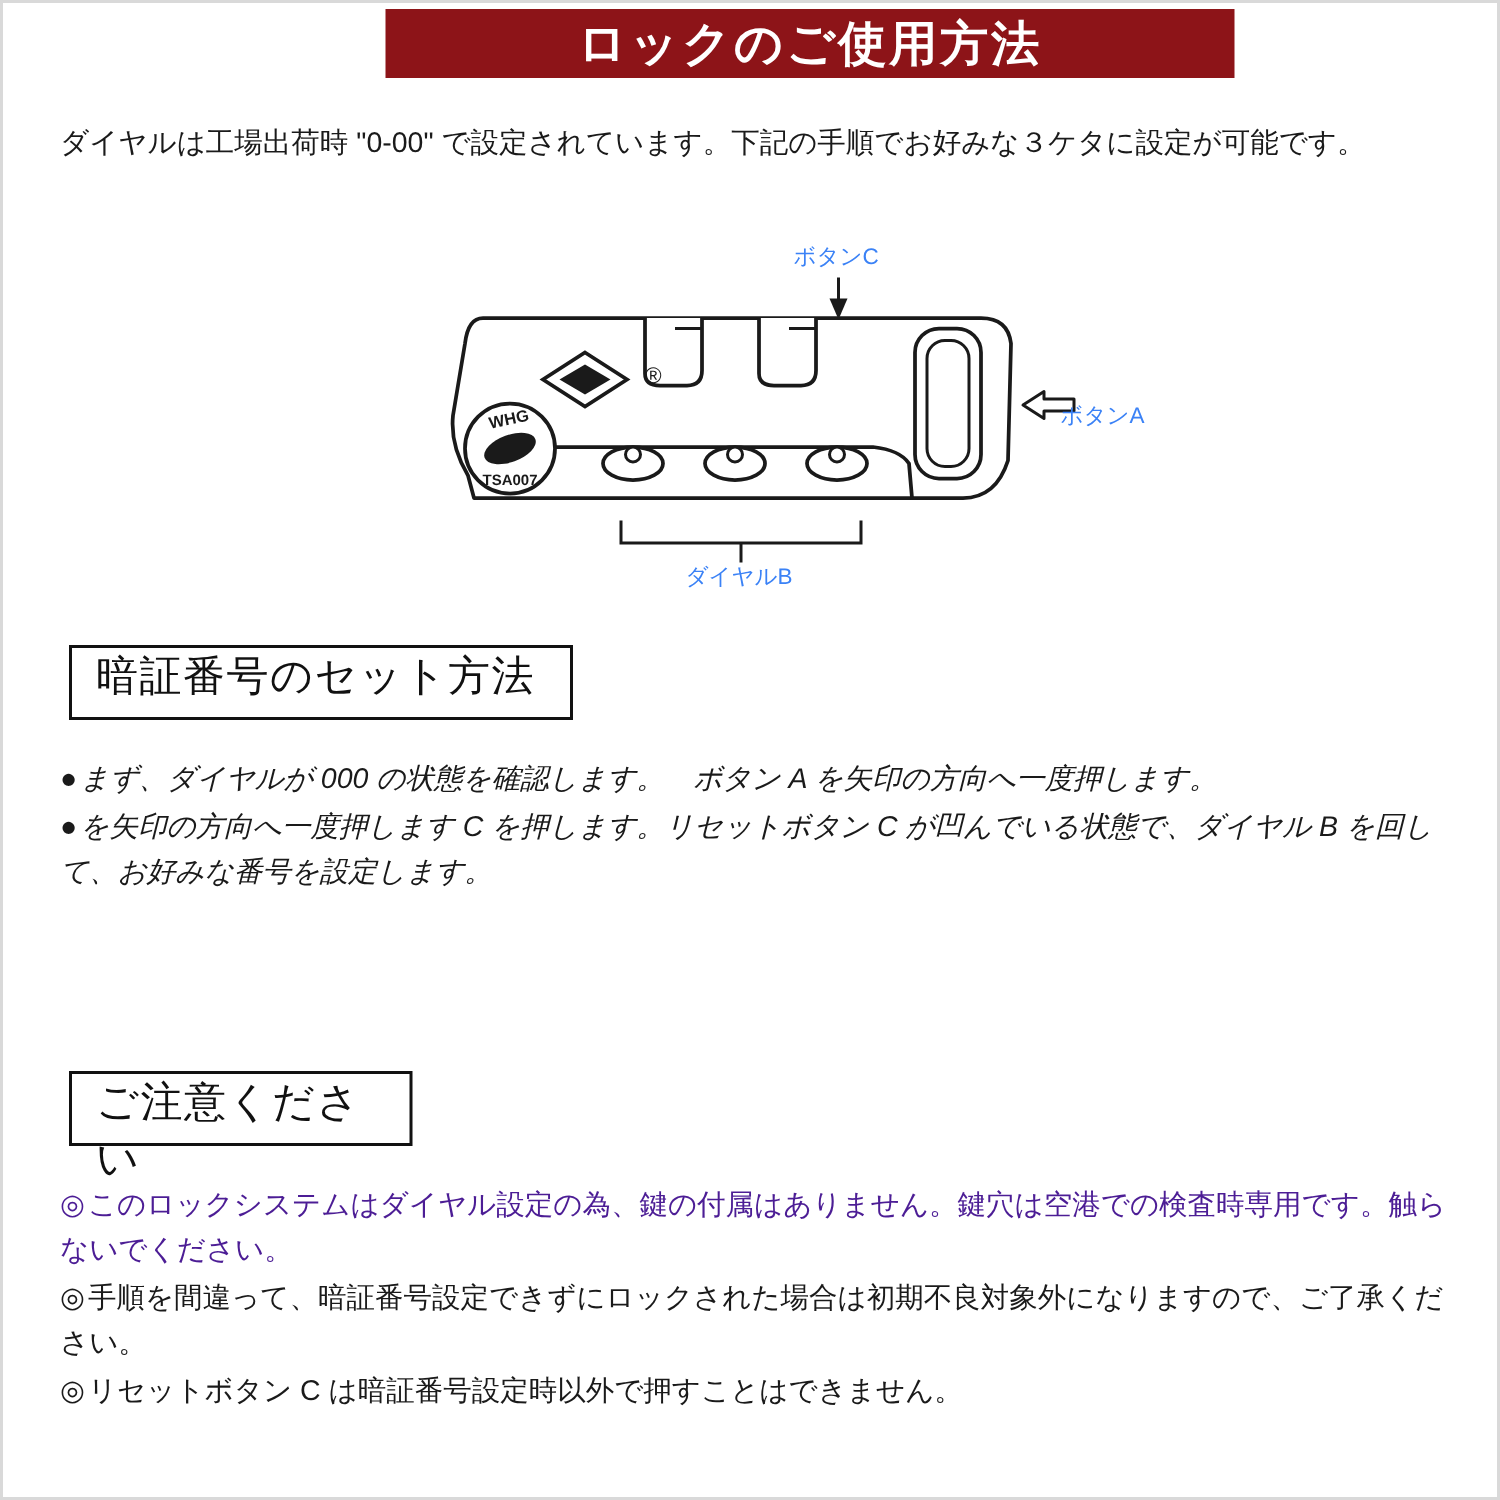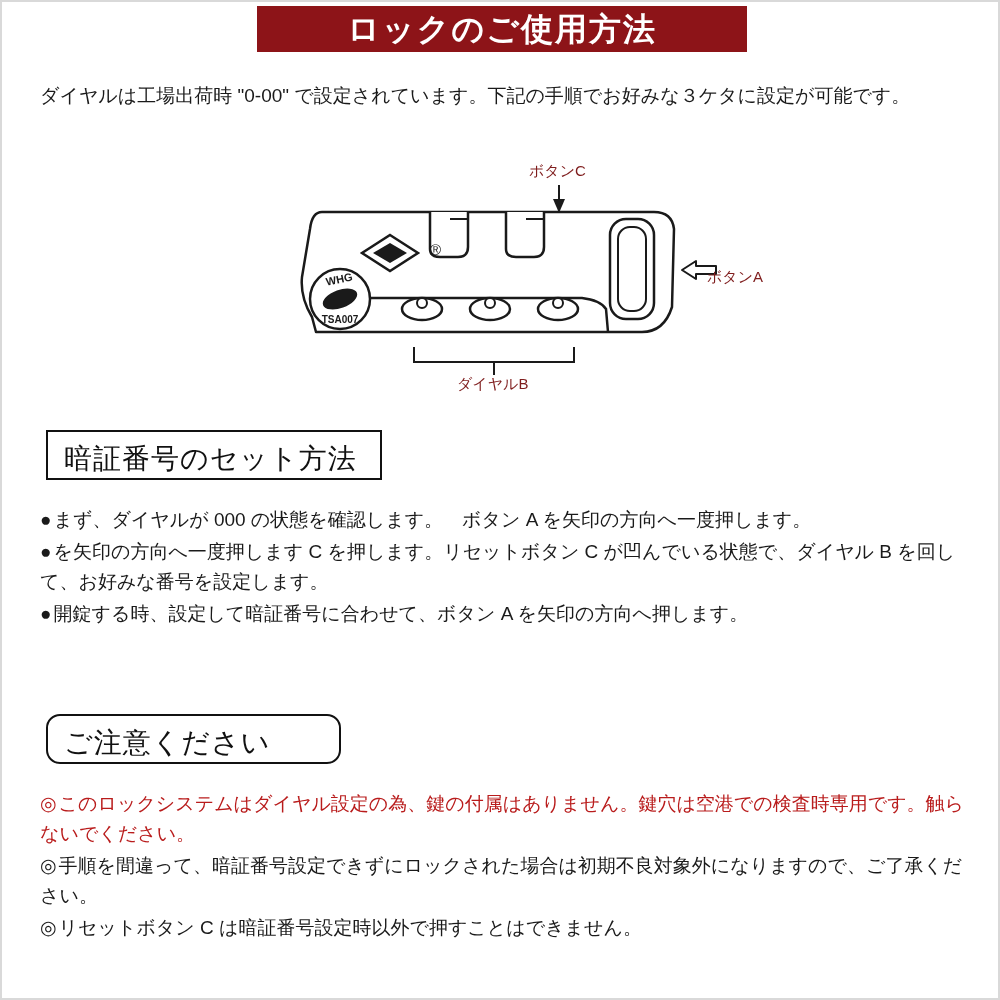--- a/index.html
+++ b/index.html
@@ -22,21 +22,21 @@
     height: 1000px;
     box-sizing: border-box;
     border: 2px solid #d9d9d9;
   }
 
   
   .title-banner {
     position: absolute;
     left: 255px;
     top: 4px;
-    width: 490px;
+    width: 566px;
     height: 46px;
     background: #8d1418;
     display: flex;
     align-items: center;
     justify-content: center;
   }
   .title-banner .title-text {
     color: #ffffff;
     font-size: 32px;
     font-weight: bold;
@@ -60,58 +60,58 @@
     position: absolute;
     left: 280px;
     top: 155px;
     width: 460px;
     height: 245px;
   }
   .diagram svg { display: block; }
   .diag-label {
     position: absolute;
     font-size: 15px;
-    color: #7f1d1d;
+    color: #3b82f6;
     white-space: nowrap;
   }
   .label-c { left: 247px; top: 5px; }
   .label-a { left: 425px; top: 111px; }
   .label-b { left: 175px; top: 218px; }
 
   
   .sec-box {
     position: absolute;
     border: 2px solid #111111;
     display: flex;
-    align-items: flex-end;
+    align-items: flex-start;
     padding: 0 16px;
     box-sizing: border-box;
   }
   .sec-box span {
     font-size: 28px;
     letter-spacing: 1px;
     color: #111111;
   }
   #sec-setting { left: 44px; top: 428px; width: 336px; height: 50px; }
-  #sec-caution { left: 44px; top: 712px; width: 295px; height: 50px; border-radius: 14px; }
+  #sec-caution { left: 44px; top: 712px; width: 229px; height: 50px; }
 
   
   .body-block {
     position: absolute;
     left: 38px;
     width: 935px;
     font-size: 19px;
     line-height: 1.58;
     color: #1a1a1a;
   }
-  #steps-block { top: 503px; }
+  #steps-block { top: 503px; font-style: italic; }
   #caution-block { top: 787px; }
   .item { margin-bottom: 2px; }
   .item .bullet { margin-right: 2px; }
-  .caution-red { color: #b91c1c; }
+  .caution-red { color: #4c1d95; }
 </style>
 </head>
 <body>
 
 <div class="page">
 
   <div class="title-banner">
     <span class="title-text">ロックのご使用方法</span>
   </div>
 
@@ -175,23 +175,20 @@
     <span>暗証番号のセット方法</span>
   </div>
 
   <div class="body-block" id="steps-block">
     <div class="item">
       <span class="bullet">●</span><span>まず、ダイヤルが 000 の状態を確認します。　ボタン A を矢印の方向へ一度押します。</span>
     </div>
     <div class="item">
       <span class="bullet">●</span><span>を矢印の方向へ一度押します C を押します。リセットボタン C が凹んでいる状態で、ダイヤル B を回して、お好みな番号を設定します。</span>
     </div>
-    <div class="item">
-      <span class="bullet">●</span><span>開錠する時、設定して暗証番号に合わせて、ボタン A を矢印の方向へ押します。</span>
-    </div>
   </div>
 
   <div class="sec-box" id="sec-caution">
     <span>ご注意ください</span>
   </div>
 
   <div class="body-block" id="caution-block">
     <div class="item caution-red">
       <span class="bullet">◎</span><span>このロックシステムはダイヤル設定の為、鍵の付属はありません。鍵穴は空港での検査時専用です。触らないでください。</span>
     </div>

